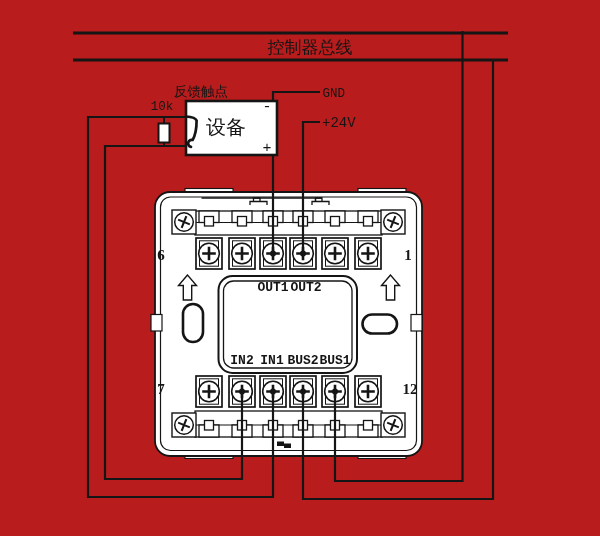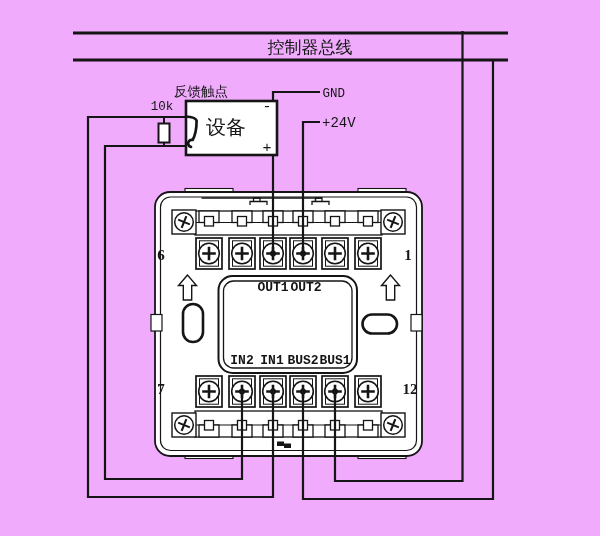--- a/index.html
+++ b/index.html
@@ -1,16 +1,16 @@
 <!DOCTYPE html>
 <html><head>
 <meta charset="utf-8">
 <style>
   html,body{margin:0;padding:0;background:#fff;}
-  .stage{position:relative;width:600px;height:536px;background:#f0abfc;overflow:hidden;
+  .stage{position:relative;width:600px;height:536px;background:#b91c1c;overflow:hidden;
          font-family:"Liberation Sans",sans-serif;}
   svg{position:absolute;left:0;top:0;}
   .ink{stroke:#151515;fill:none;}
   .fillw{fill:#ffffff;}
   text{fill:#151515;}
   .cjk{font-family:"Liberation Serif","DejaVu Serif",serif;}
   .mono{font-family:"Liberation Mono","DejaVu Sans Mono",monospace;}
 </style>
 </head>
 <body>

